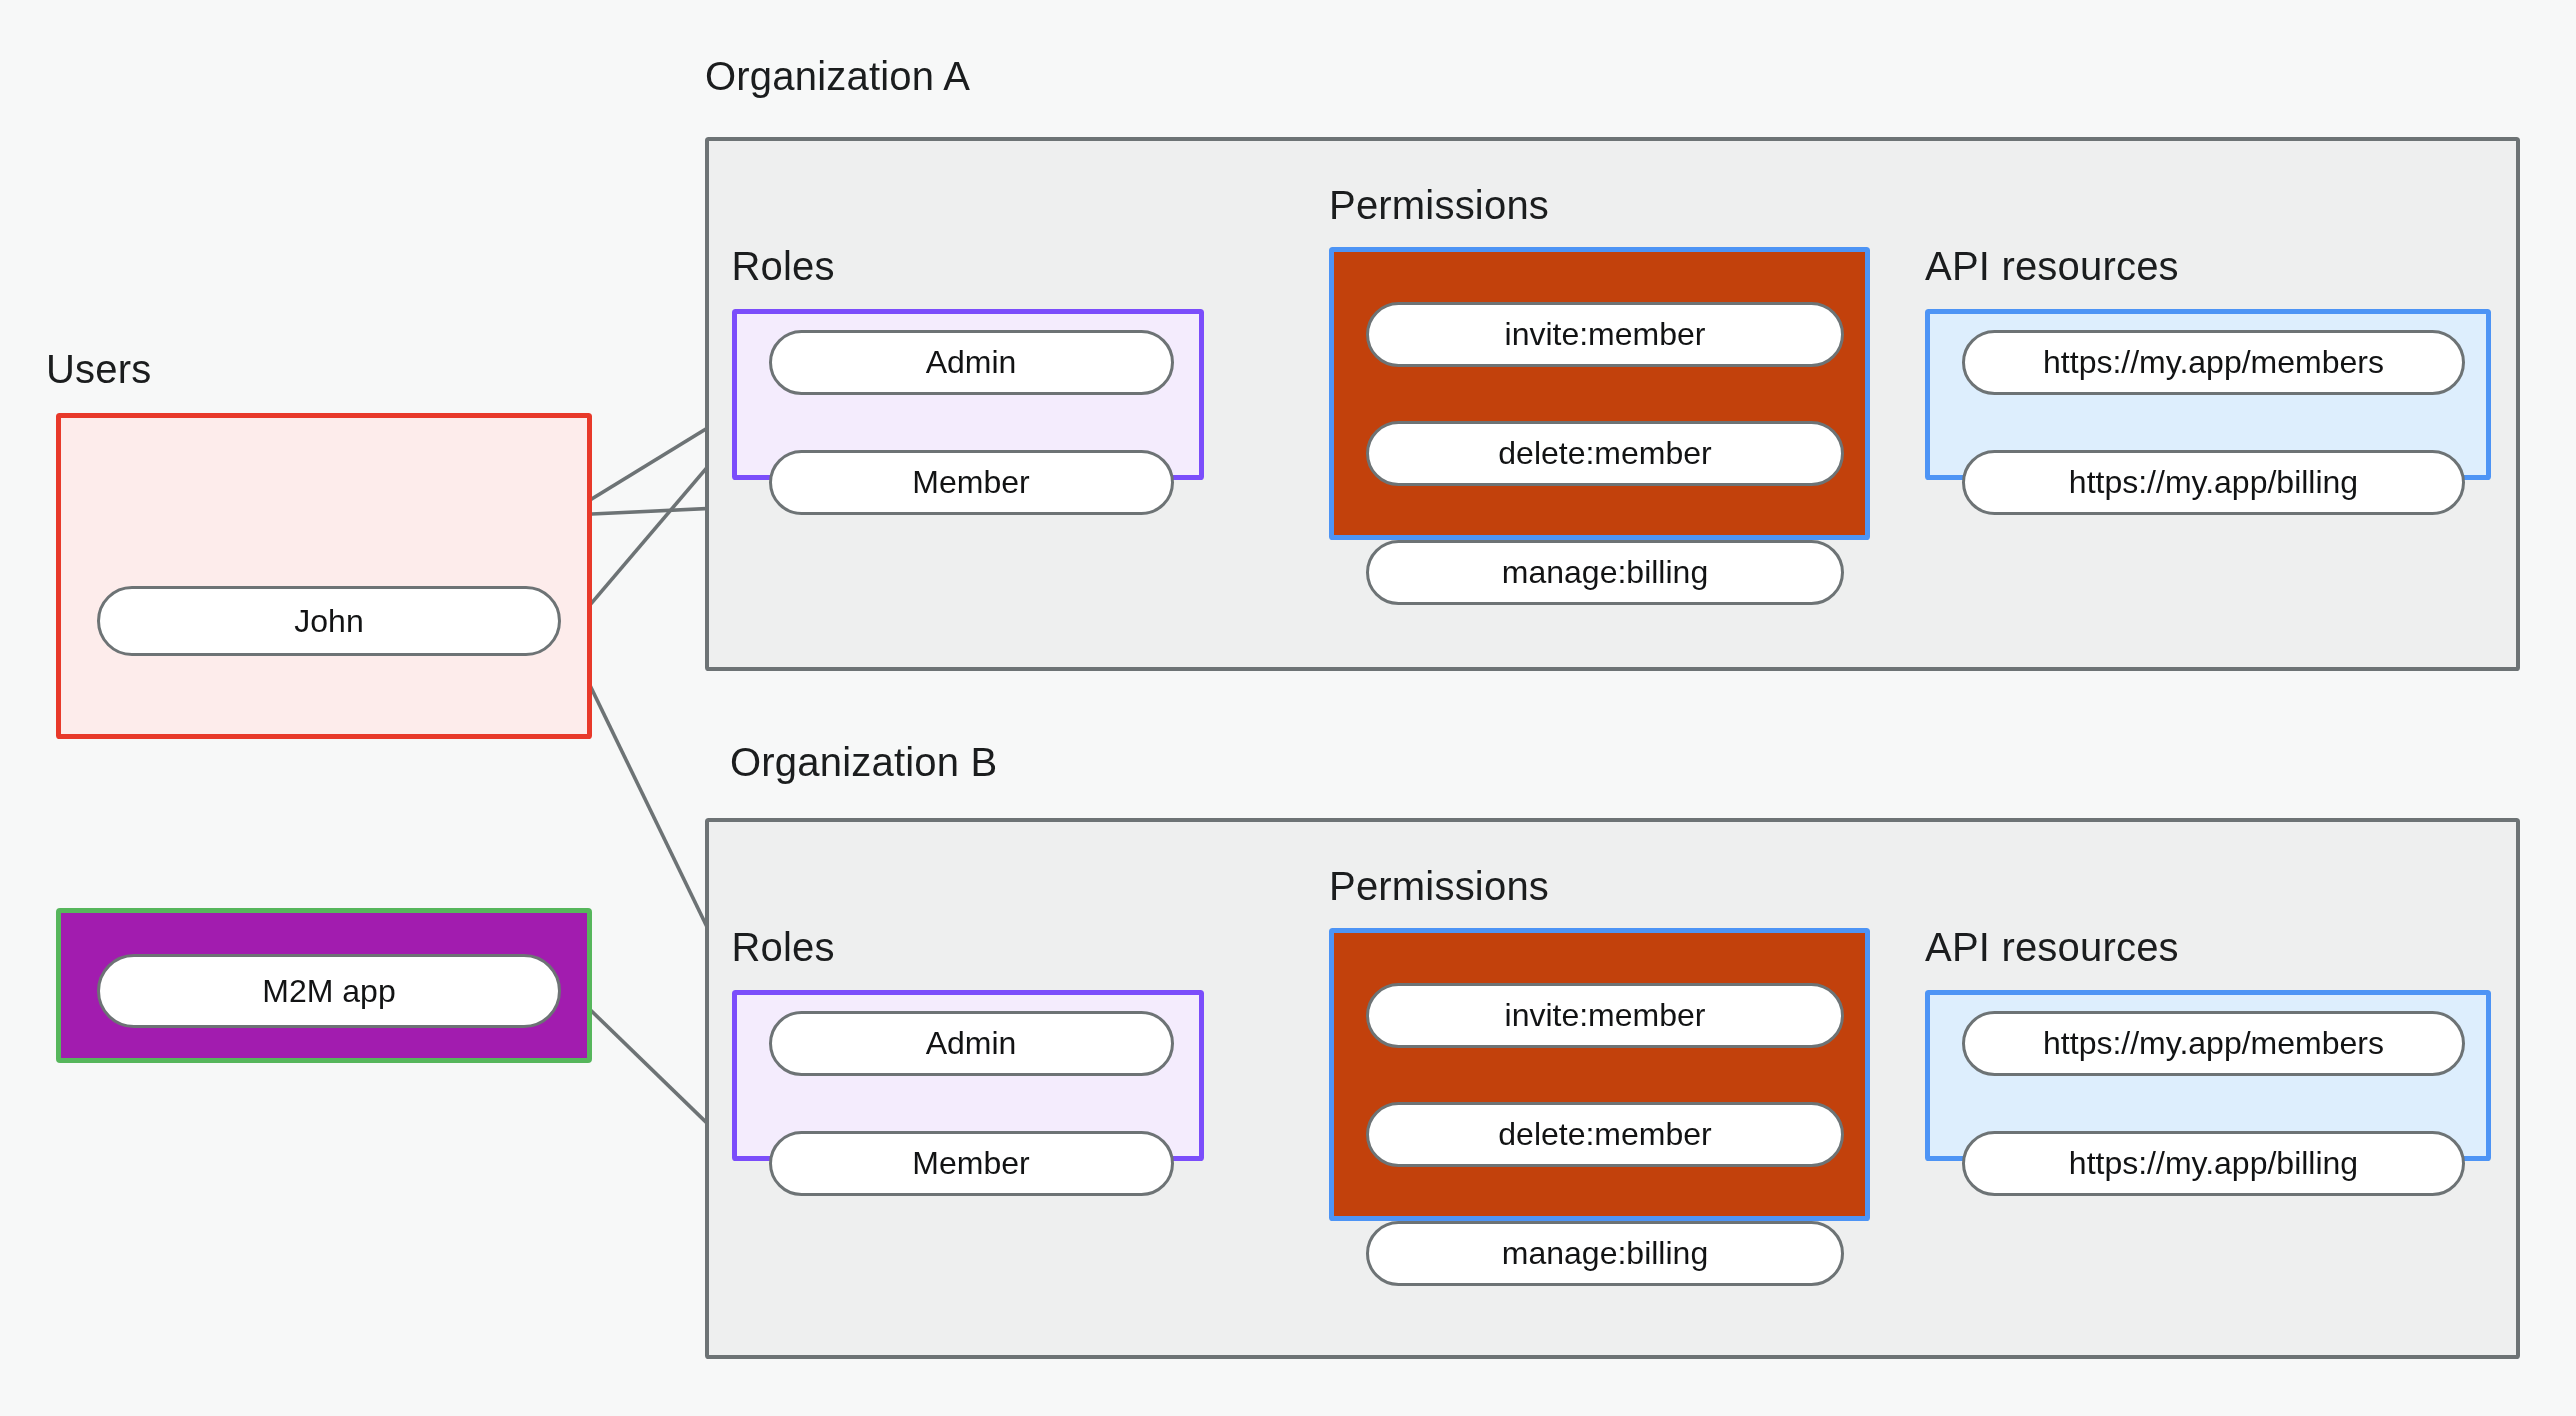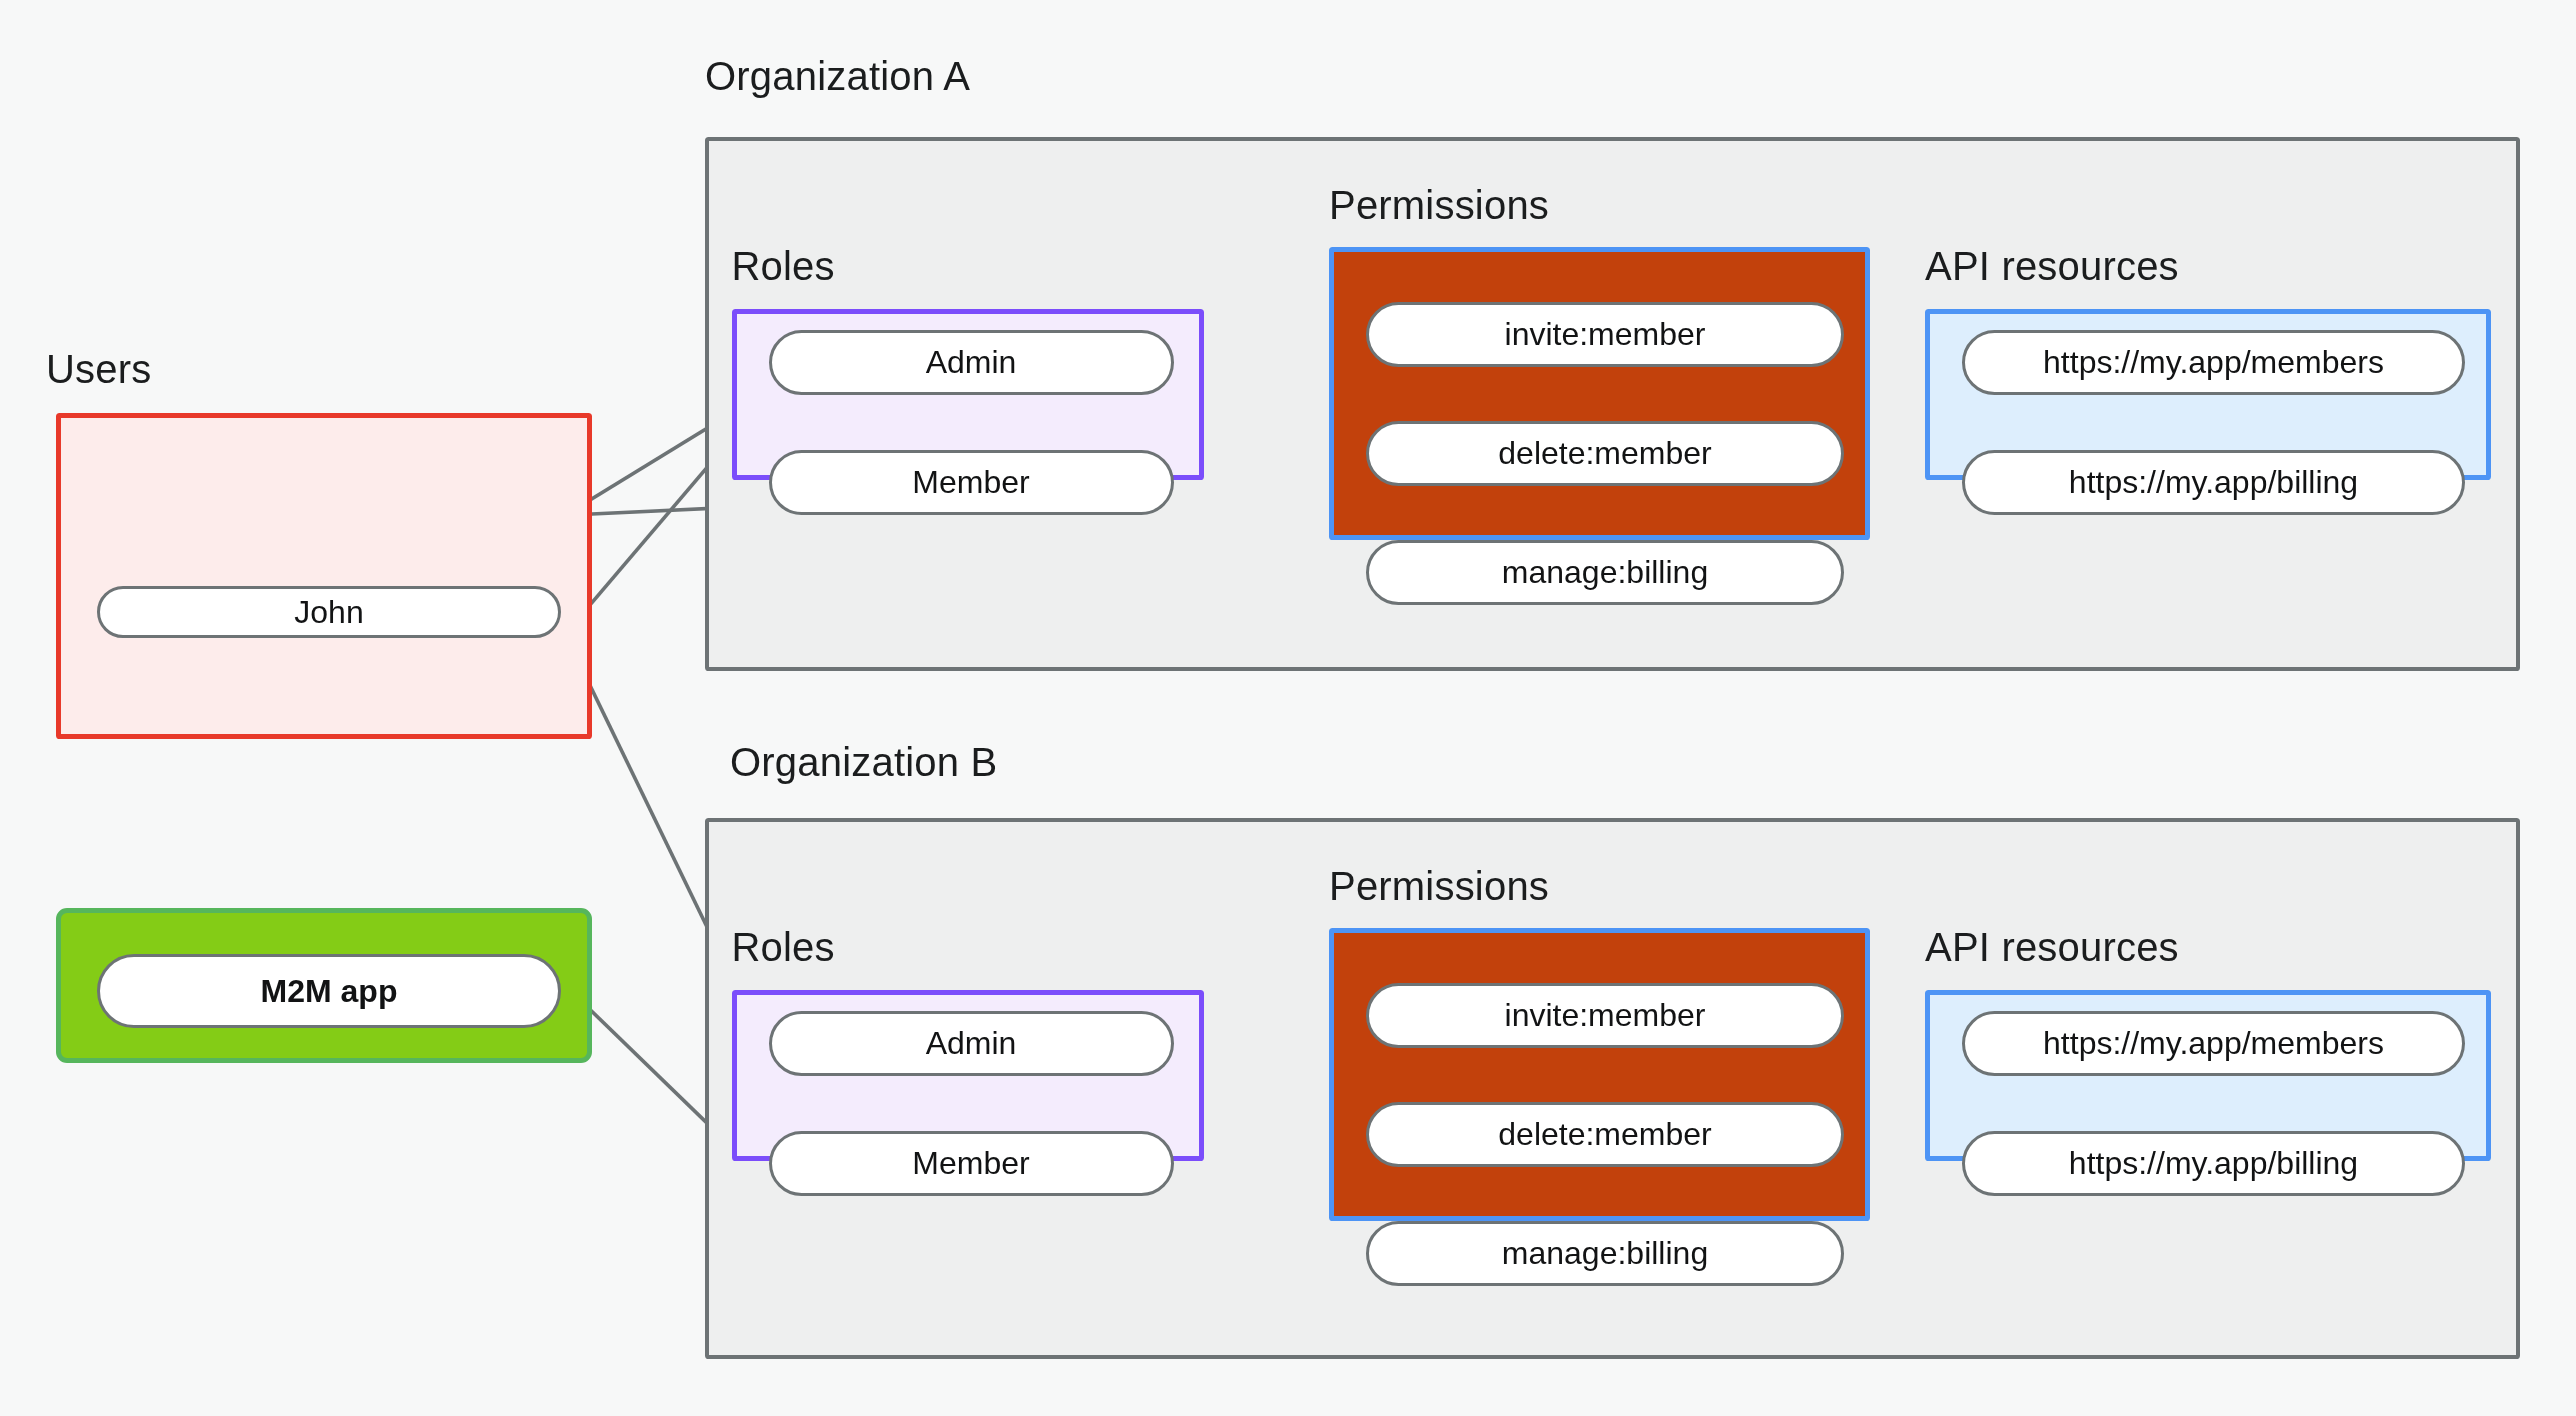--- a/index.html
+++ b/index.html
@@ -31,23 +31,22 @@
     position: absolute;
     box-sizing: border-box;
   }
   .box-users {
     border: 5.4px solid #e8392a;
     background: #fdeceb;
     border-radius: 3.6px;
   }
   .box-m2m {
     border: 5.4px solid #56b65c;
-    background: #84cc16;
-    border-radius: 11px;
-    font-weight: bold;
+    background: #a21caf;
+    border-radius: 4px;
   }
   .box-org {
     border: 4.5px solid #6d7375;
     background: #eeefef;
     border-radius: 3.6px;
   }
   .box-roles {
     border: 5.4px solid #7b4dfb;
     background: #f4ecfd;
     border-radius: 3.6px;
@@ -137,21 +136,21 @@
     <circle cx="862" cy="1322" r="11"></circle>
     <circle cx="1514" cy="1123" r="11"></circle>
     <circle cx="1514" cy="1255" r="11"></circle>
     <circle cx="1514" cy="1387" r="11"></circle>
     <circle cx="2177" cy="1189" r="11"></circle>
     <circle cx="2177" cy="1322" r="11"></circle>
   </svg>
 
   <div class="group-label" style="left:46px; top:342px;margin-top:7px;">Users</div>
   <div class="box box-users" style="left:56px; top:413px; width:536px; height:326px;">
-    <div class="pill" style="left:36px; top:168px; width:464px; height:52px;">John</div>
+    <div class="pill" style="left:36px; top:168px; width:464px; height:70px;">John</div>
   </div>
 
   <div class="box box-m2m" style="left:56px; top:908px; width:536px; height:155px;">
     <div class="pill" style="left:36px; top:41px; width:464px; height:74px;">M2M app</div>
   </div>
 
   <div class="group-label" style="left:705px; top:56px;">Organization A</div>
   <div class="box box-org" style="left:705px; top:137px; width:1815px; height:534px;">
 
     <div class="group-label" style="left:22.5px; top:105px;">Roles</div>

